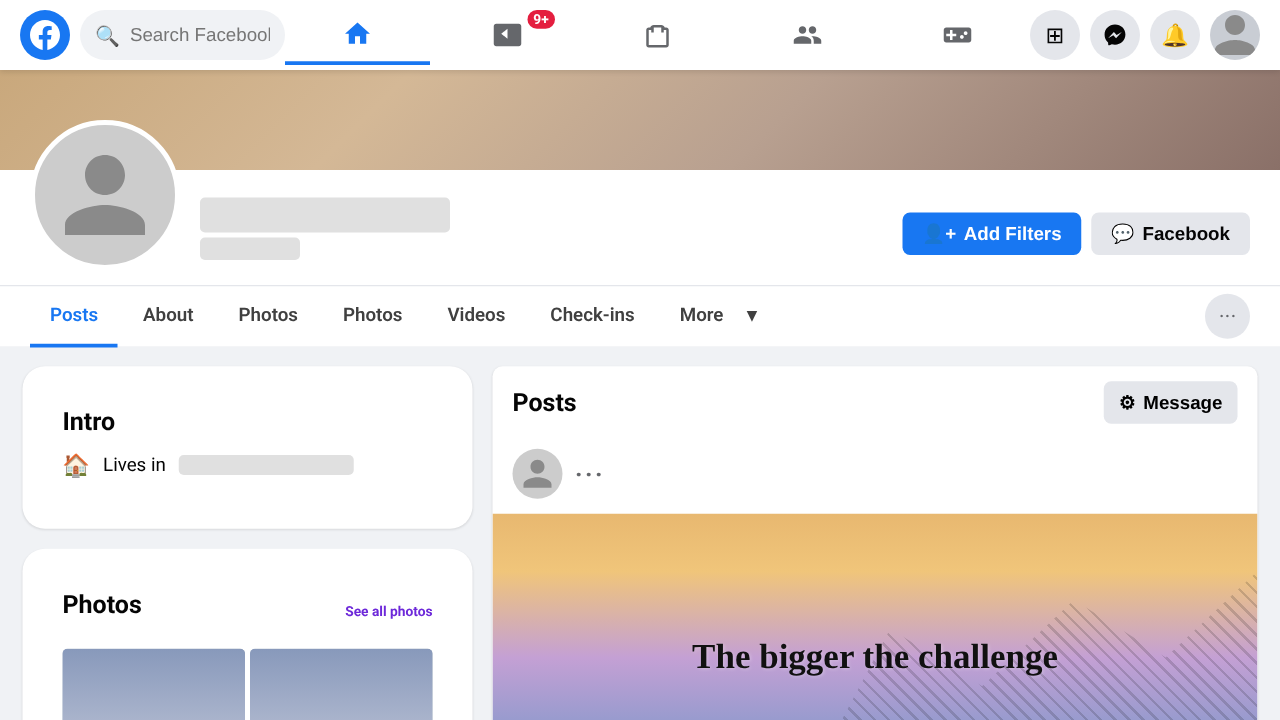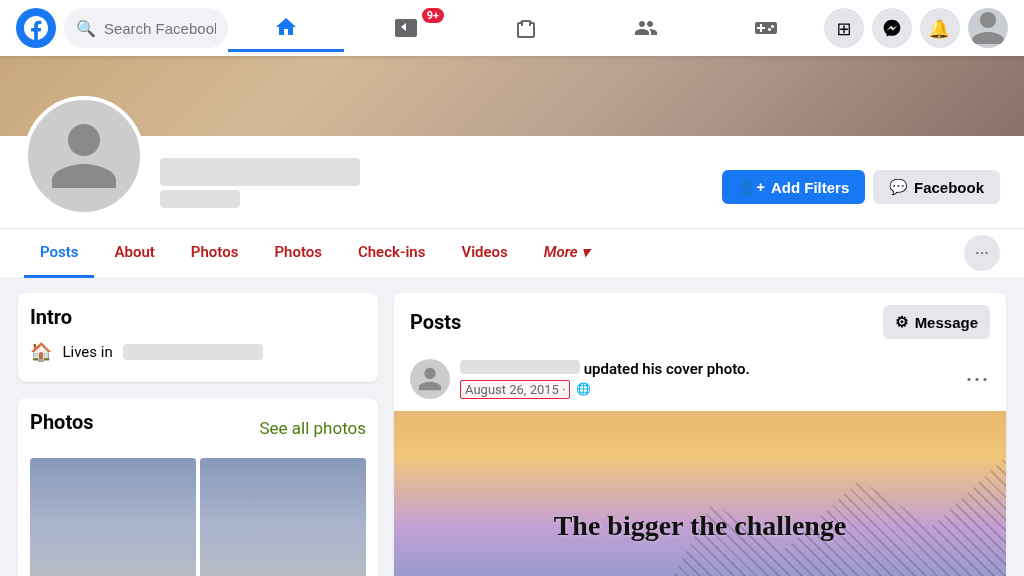--- a/index.html
+++ b/index.html
@@ -81,51 +81,51 @@
       padding: 8px 16px; font-size: 15px; font-weight: 600; cursor: pointer;
       display: flex; align-items: center; gap: 6px;
     }
 
     
     #profile-nav {
       display: flex; align-items: center; border-top: 1px solid #e4e6eb;
       padding: 0 24px; background: #fff; gap: 4px;
     }
     .profile-nav-item {
-      padding: 14px 16px; font-size: 15px; font-weight: 600; color: #b91c1c;
+      padding: 14px 16px; font-size: 15px; font-weight: 600; color: #404040;
       cursor: pointer; border-bottom: 3px solid transparent; margin-bottom: -1px;
       white-space: nowrap;
     }
     .profile-nav-item.active { color: #1877f2; border-bottom: 3px solid #1877f2; }
-    .more-btn { display: flex; align-items: center; gap: 4px; font-style: italic; }
+    .more-btn { display: flex; align-items: center; gap: 19px; }
     .profile-nav-dots { margin-left: auto; }
     .dots-btn {
       width: 36px; height: 36px; border-radius: 50%; background: #e4e6eb;
       display: flex; align-items: center; justify-content: center; cursor: pointer;
       font-size: 18px; color: #65676b;
     }
 
     
     #main-content {
       display: flex; gap: 16px; padding: 16px 16px; max-width: 1020px; margin: 0 auto;
     }
 
     
     #left-col { width: 360px; flex-shrink: 0; display: flex; flex-direction: column; gap: 16px; }
-    .card { background: #fff; border-radius: 8px; padding: 12px; box-shadow: 0 1px 2px rgba(0,0,0,0.1); }
+    .card { background: #fff; border-radius: 18px; padding: 32px; box-shadow: 0 1px 2px rgba(0,0,0,0.1); }
     .card-title { font-size: 20px; font-weight: 700; margin-bottom: 12px; }
 
     .intro-item { display: flex; align-items: center; gap: 10px; color: #050505; font-size: 15px; margin-bottom: 8px; }
     .intro-icon { color: #65676b; font-size: 18px; flex-shrink: 0; }
     .blur-text {
       background: #e0e0e0; border-radius: 4px; height: 16px; width: 140px; display: inline-block;
     }
 
     .photos-header { display: flex; align-items: center; justify-content: space-between; margin-bottom: 12px; }
-    .see-all-link { color: #4d7c0f; font-size: 17px; font-weight: 400; cursor: pointer; }
+    .see-all-link { color: #6d28d9; font-size: 11px; font-weight: 700; cursor: pointer; }
     .photos-grid { display: grid; grid-template-columns: 1fr 1fr; gap: 4px; }
     .photo-thumb {
       aspect-ratio: 1; border-radius: 4px; overflow: hidden;
       background: linear-gradient(135deg, #b8c4d4 0%, #9baaba 50%, #c0cad8 100%);
       position: relative; display: flex; align-items: flex-end;
     }
 
     
     #right-col { flex: 1; display: flex; flex-direction: column; gap: 16px; }
     #posts-header { display: flex; align-items: center; justify-content: space-between; margin-bottom: 8px; }
@@ -256,22 +256,22 @@
         </button>
       </div>
     </div>
   </div>
 
   <div id="profile-nav">
     <div class="profile-nav-item active">Posts</div>
     <div class="profile-nav-item">About</div>
     <div class="profile-nav-item">Photos</div>
     <div class="profile-nav-item">Photos</div>
+    <div class="profile-nav-item">Videos</div>
     <div class="profile-nav-item">Check-ins</div>
-    <div class="profile-nav-item">Videos</div>
     <div class="profile-nav-item more-btn">
       <span>More</span>
       <span>▾</span>
     </div>
     <div class="profile-nav-dots">
       <div class="dots-btn">···</div>
     </div>
   </div>
 
   <div id="main-content">
@@ -316,30 +316,20 @@
             <span>Message</span>
           </button>
         </div>
 
         <div class="post-header">
           <div class="post-avatar">
             <svg viewBox="0 0 24 24">
                 <path d="M12 12c2.7 0 4.8-2.1 4.8-4.8S14.7 2.4 12 2.4 7.2 4.5 7.2 7.2 9.3 12 12 12zm0 2.4c-3.2 0-9.6 1.6-9.6 4.8v2.4h19.2v-2.4c0-3.2-6.4-4.8-9.6-4.8z"></path>
               </svg>
           </div>
-          <div class="post-meta">
-            <div class="post-author-name">
-              <span class="blur-text" style="width:120px; height:14px;"></span>
-              <span> <span>updated his cover photo.</span></span>
-            </div>
-            <div class="post-date-row">
-              <span class="post-date">August 26, 2015 · </span>
-              <span class="post-globe">🌐</span>
-            </div>
-          </div>
           <div class="post-more">···</div>
         </div>
 
         <div class="post-image">
           <div class="bridge-overlay"></div>
           <div class="post-image-text">The bigger the challenge</div>
 
         </div>
 
       </div>

